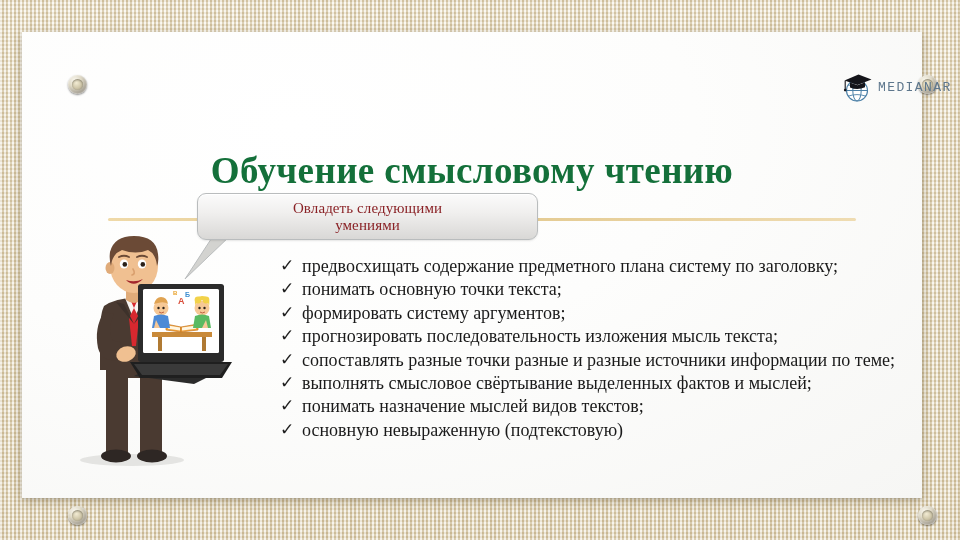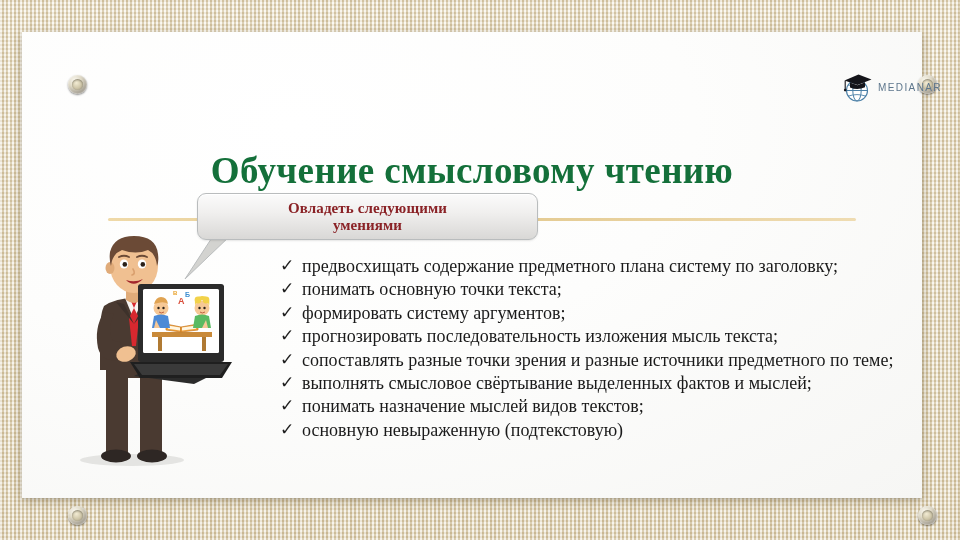--- a/index.html
+++ b/index.html
@@ -50,22 +50,22 @@
   #screw-bl{left:46px;top:474px;}
   #screw-br{left:896px;top:474px;}
 
   
   #logo{
     position:absolute;left:818px;top:38px;width:128px;height:34px;
     display:flex;align-items:center;gap:4px;
   }
   #logo-mark{width:34px;height:32px;flex:0 0 auto;position:relative;}
   #logo-text{
-    font-family:Liberation Sans, sans-serif;
-    font-size:10px;letter-spacing:1.4px;color:#5d768c;white-space:nowrap;
+    font-family:Liberation Mono, monospace;
+    font-size:13px;letter-spacing:1.4px;color:#5d768c;white-space:nowrap;
   }
 
   
   #title{
     position:absolute;left:0;top:94px;width:900px;text-align:center;
     font-size:37px;font-weight:bold;color:#14703a;
     letter-spacing:.4px;line-height:1.1;
     text-shadow:0 1px 0 rgba(255,255,255,.6);
   }
 
@@ -83,21 +83,21 @@
   }
   #callout-box{
     position:absolute;left:22px;top:32px;width:341px;height:47px;
     box-sizing:border-box;
     border:1px solid #b9bcbd;border-radius:9px;
     background:linear-gradient(180deg,#fbfbfb 0%,#f0efee 42%,#d9d8d6 100%);
     display:flex;align-items:center;justify-content:center;
     box-shadow:0 1px 2px rgba(0,0,0,.10), inset 0 1px 0 rgba(255,255,255,.9);
   }
   #callout-text{
-    font-size:15px;font-weight:bold;color:#8a2226;text-align:center;
+    font-size:15px;font-weight:normal;color:#8a2226;text-align:center;
     line-height:1.12;letter-spacing:.1px;
   }
 
   
   #person{position:absolute;left:72px;top:228px;width:230px;height:240px;}
 
   
   #bullets{
     position:absolute;left:280px;top:255px;width:640px;
     font-size:18px;color:#1a1a1a;line-height:1.30;
@@ -264,21 +264,21 @@
   <div class="bullet-row">
     <span class="bullet-mark">✓</span>
     <span class="bullet-text">формировать систему аргументов;</span>
   </div>
   <div class="bullet-row">
     <span class="bullet-mark">✓</span>
     <span class="bullet-text">прогнозировать последовательность изложения мысль текста;</span>
   </div>
   <div class="bullet-row">
     <span class="bullet-mark">✓</span>
-    <span class="bullet-text">сопоставлять разные точки зрения и разные источники предметного по теме;</span>
+    <span class="bullet-text">сопоставлять разные точки разные и разные источники информации по теме;</span>
   </div>
   <div class="bullet-row">
     <span class="bullet-mark">✓</span>
     <span class="bullet-text">выполнять смысловое свёртывание выделенных фактов и мыслей;</span>
   </div>
   <div class="bullet-row">
     <span class="bullet-mark">✓</span>
     <span class="bullet-text">понимать назначение мыслей видов текстов;</span>
   </div>
   <div class="bullet-row">

